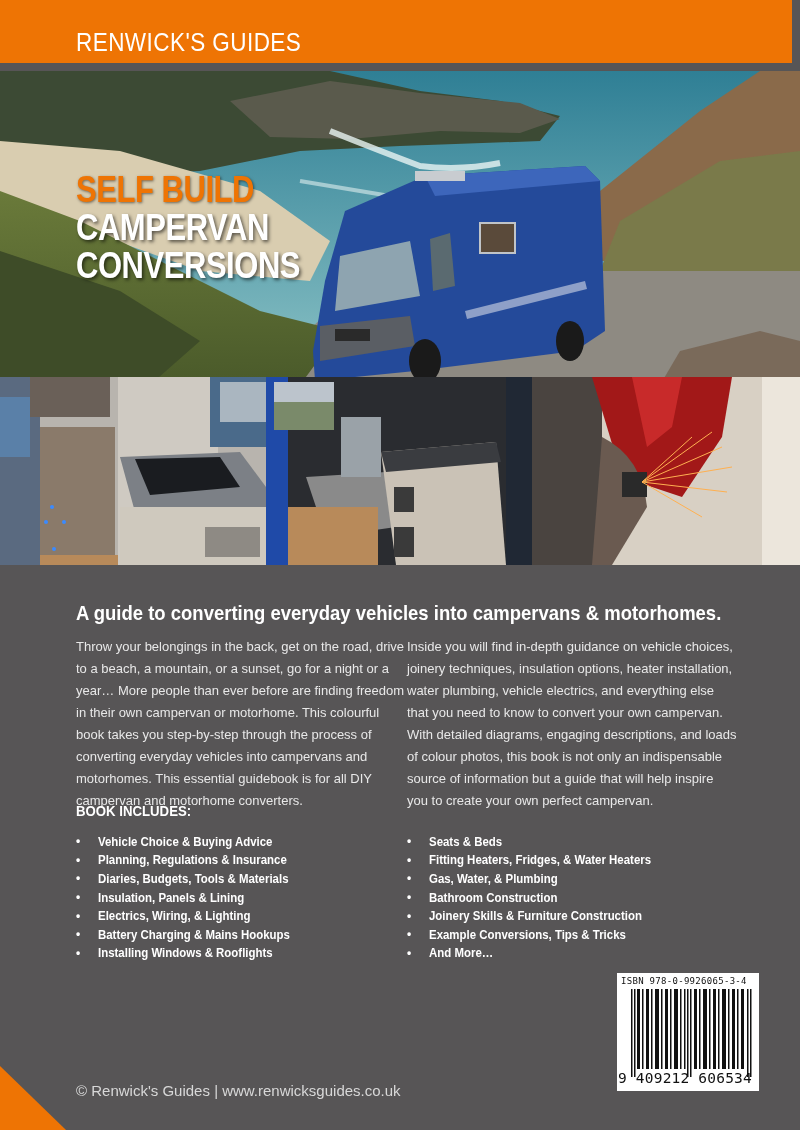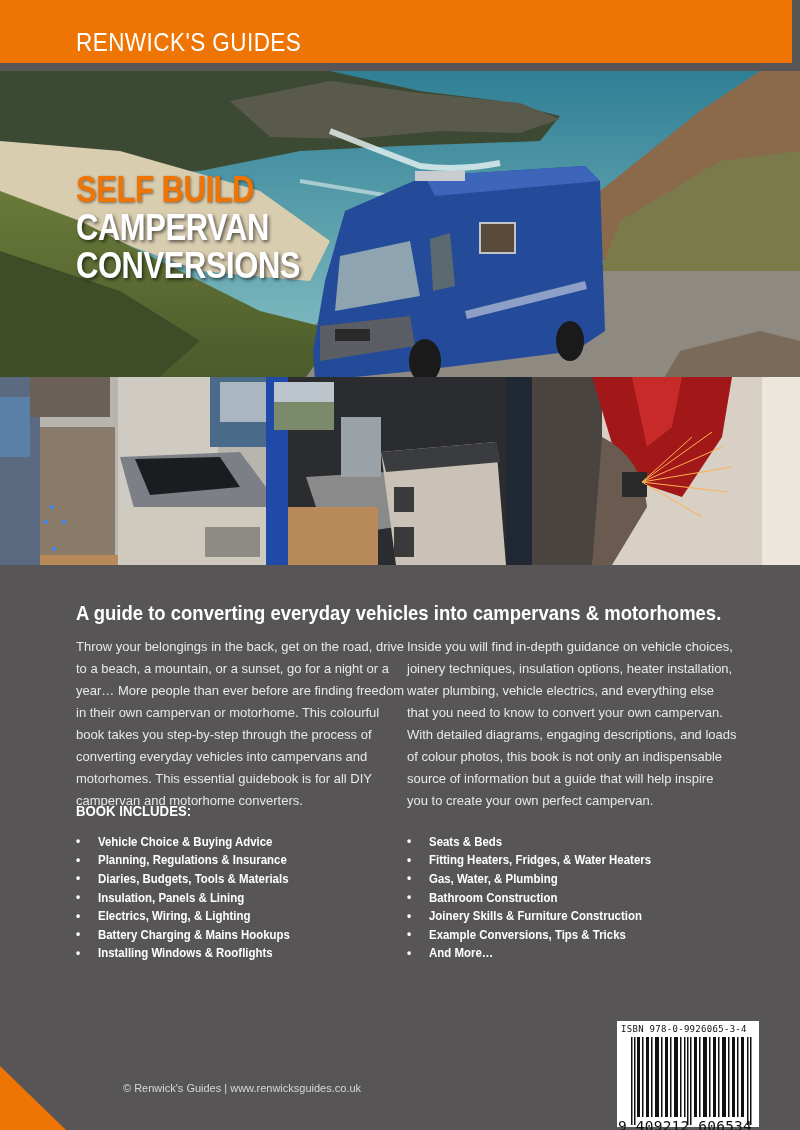--- a/index.html
+++ b/index.html
@@ -22,25 +22,25 @@
   .col { position:absolute; top:636px; width:330px; color:#e8e8e8; font-size:13px; line-height:22px; }
   .col.left { left:76px; }
   .col.right { left:407px; }
   .includes-title { position:absolute; left:76px; top:802px; color:#fff; font-size:15px; font-weight:bold; transform:scaleX(0.88); transform-origin:left; }
   ul.list { position:absolute; top:832px; margin:0; padding:0; list-style:none; }
   ul.list.l { left:76px; }
   ul.list.r { left:407px; }
   ul.list li { height:18.6px; color:#fff; font-size:13px; font-weight:bold; white-space:nowrap; display:flex; align-items:center; }
   ul.list li .b { width:22px; font-size:12px; }
   ul.list li .t { display:inline-block; transform:scaleX(0.88); transform-origin:left; }
-  .barcode { position:absolute; left:617px; top:973px; width:142px; height:106px; background:#fff;margin-top:48px; }
+  .barcode { position:absolute; left:617px; top:973px; width:142px; height:118px; background:#fff; }
   .isbn { position:absolute; left:4px; top:3px; font-family:"DejaVu Sans Mono", monospace; font-size:9px; color:#111; letter-spacing:0.3px; }
   .bars { position:absolute; left:14px; top:16px; }
   .ean { position:absolute; left:1px; top:97px; font-family:"DejaVu Sans Mono", monospace; font-size:14.5px; color:#111; letter-spacing:0.2px; }
-  .footer { position:absolute; left:76px; top:1082px; color:#d8d8d8; font-size:11px;margin-left:47px; }
+  .footer { position:absolute; left:76px; top:1082px; color:#d8d8d8; font-size:15px; }
   .corner { position:absolute; left:0; bottom:0; width:0; height:0; border-left:66px solid #ee7404; border-top:64px solid transparent; }
 </style>
 </head>
 <body>
 
 <div class="topbar">
   <div class="brand">RENWICK'S GUIDES</div>
 </div>
 
 <div class="hero">

